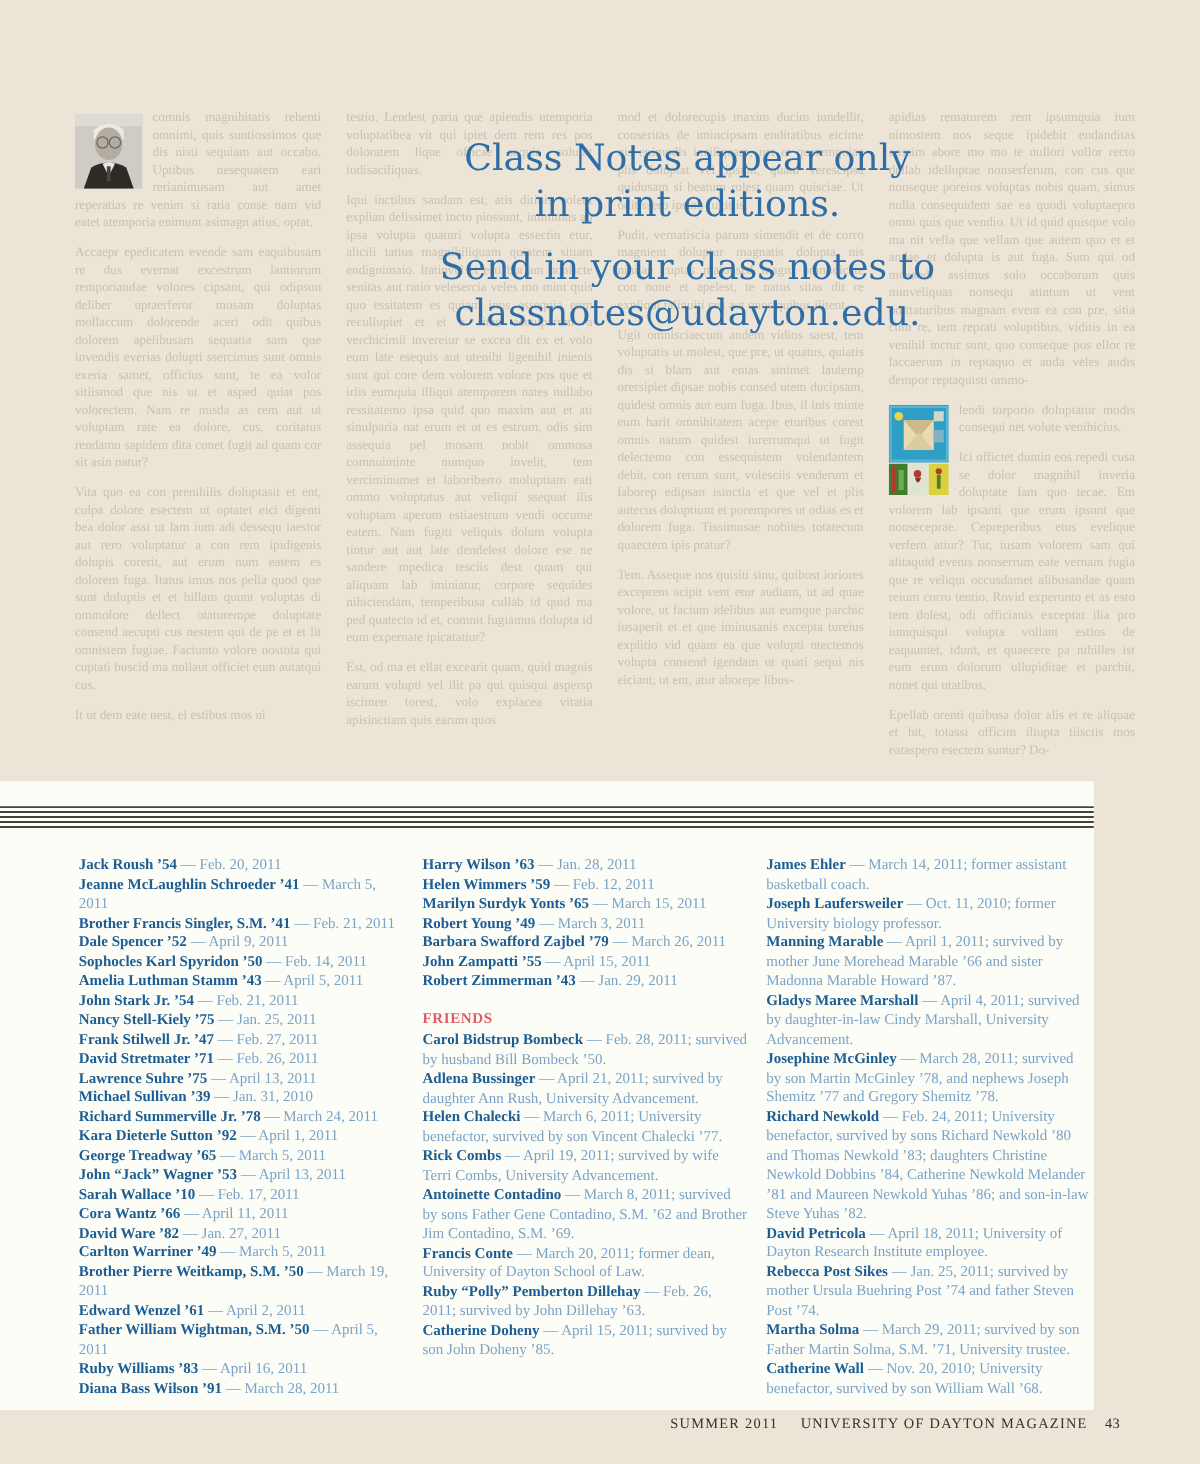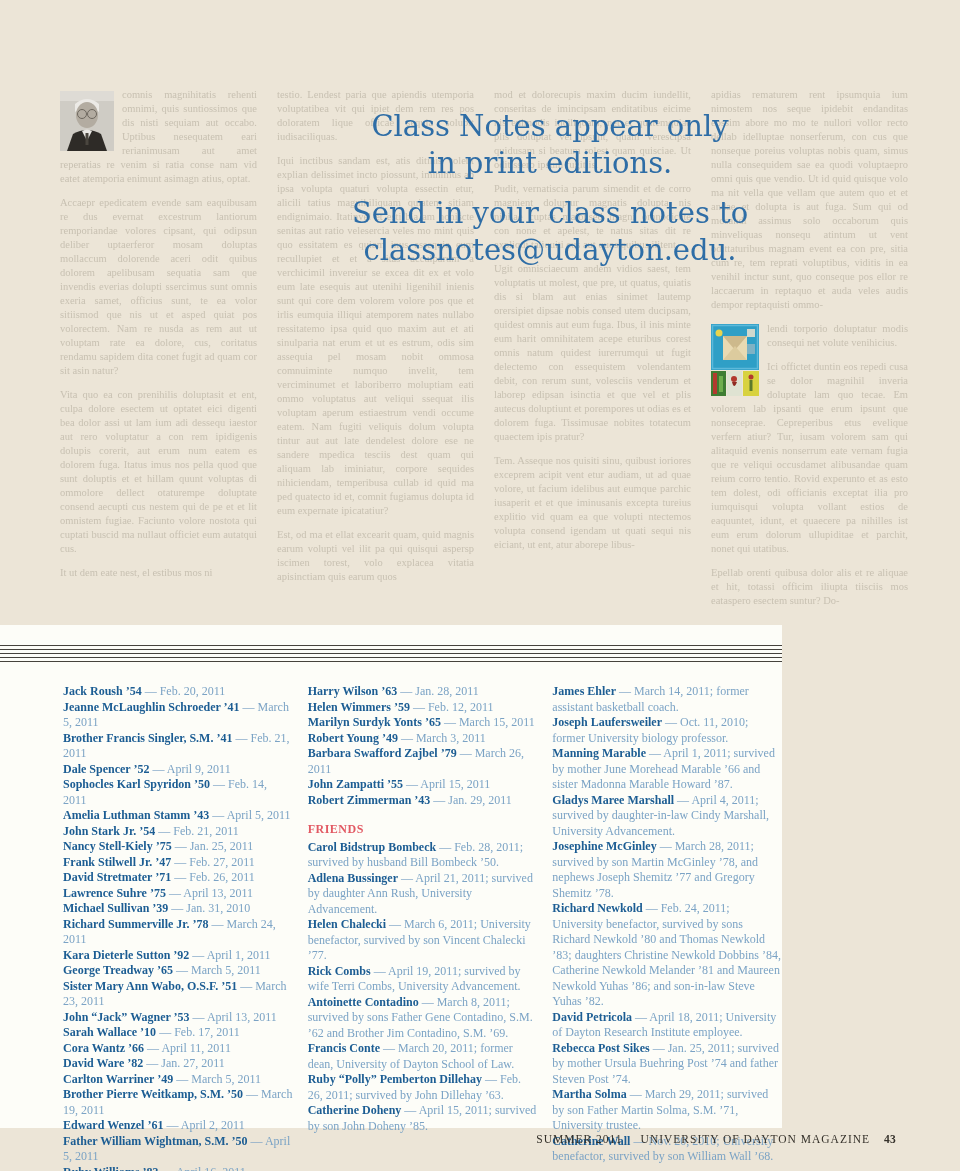--- a/index.html
+++ b/index.html
@@ -14,34 +14,34 @@
   .portrait { float:left; width:54px; height:60px; margin:3px 8px 2px 0; display:block; }
   .artwork { float:left; width:48px; height:72px; margin:2px 8px 2px 0; display:block; }
 
   
   .overlay { position:absolute; left:205px; top:20px; width:570px; text-align:center;
              font-family:"DejaVu Serif", serif; font-size:29px; line-height:37px;
              color:#2e6da6; pointer-events:none; }
   .overlay .gap-above { margin-top:13px; }
 
   
-  .bottom-panel { position:absolute; left:0; top:625px; width:782px; height:503px; background:#fdfdf8; }
+  .bottom-panel { position:absolute; left:0; top:625px; width:875px; height:503px; background:#fdfdf8; }
   .stripes { margin-top:20px; height:19px;
              background:repeating-linear-gradient(to bottom,#46433d 0px,#46433d 1.5px,#fdfdf8 1.5px,#fdfdf8 4px); }
   .obit-cols { display:flex; gap:15px; padding:20px 0 0 63px; font-size:12px; line-height:15.5px; }
   .ocol { width:260px; }
   .obit { color:#7ba3c5; margin:0; }
   .oname { font-weight:bold; color:#1c5d93; }
   .friends-heading { color:#e25a64; font-weight:bold; font-size:12px; letter-spacing:0.5px; margin:14px 0 2px 0; }
 
   
   .footer { position:absolute; right:64px; top:1133px; font-size:11.5px; letter-spacing:1px;
             color:#35312a; white-space:nowrap; }
   .footer .mag { margin-left:18px; }
-  .footer .pageno { font-weight:bold; margin-left:14px; letter-spacing:0.2px; }
+  .footer .pageno { font-weight:normal; margin-left:14px; letter-spacing:0.2px; }
 </style>
 </head>
 <body>
 
 <div class="page">
 
   <div class="top-section">
 
     <div class="fcol">
       <p><span class="portrait"><svg width="54" height="60" viewBox="0 0 54 60" xmlns="http://www.w3.org/2000/svg">
@@ -136,21 +136,20 @@
           <div class="obit"><span class="oname">Lawrence Suhre ’75</span><span class="orest"> — April 13, 2011</span></div>
 
           <div class="obit"><span class="oname">Michael Sullivan ’39</span><span class="orest"> — Jan. 31, 2010</span></div>
 
           <div class="obit"><span class="oname">Richard Summerville Jr. ’78</span><span class="orest"> — March 24, 2011</span></div>
 
           <div class="obit"><span class="oname">Kara Dieterle Sutton ’92</span><span class="orest"> — April 1, 2011</span></div>
 
           <div class="obit"><span class="oname">George Treadway ’65</span><span class="orest"> — March 5, 2011</span></div>
 
-          <div class="obit"><span class="oname">Sister Mary Ann Wabo, O.S.F. ’51</span><span class="orest"> — March 23, 2011</span></div>
 
           <div class="obit"><span class="oname">John “Jack” Wagner ’53</span><span class="orest"> — April 13, 2011</span></div>
 
           <div class="obit"><span class="oname">Sarah Wallace ’10</span><span class="orest"> — Feb. 17, 2011</span></div>
 
           <div class="obit"><span class="oname">Cora Wantz ’66</span><span class="orest"> — April 11, 2011</span></div>
 
           <div class="obit"><span class="oname">David Ware ’82</span><span class="orest"> — Jan. 27, 2011</span></div>
 
           <div class="obit"><span class="oname">Carlton Warriner ’49</span><span class="orest"> — March 5, 2011</span></div>

